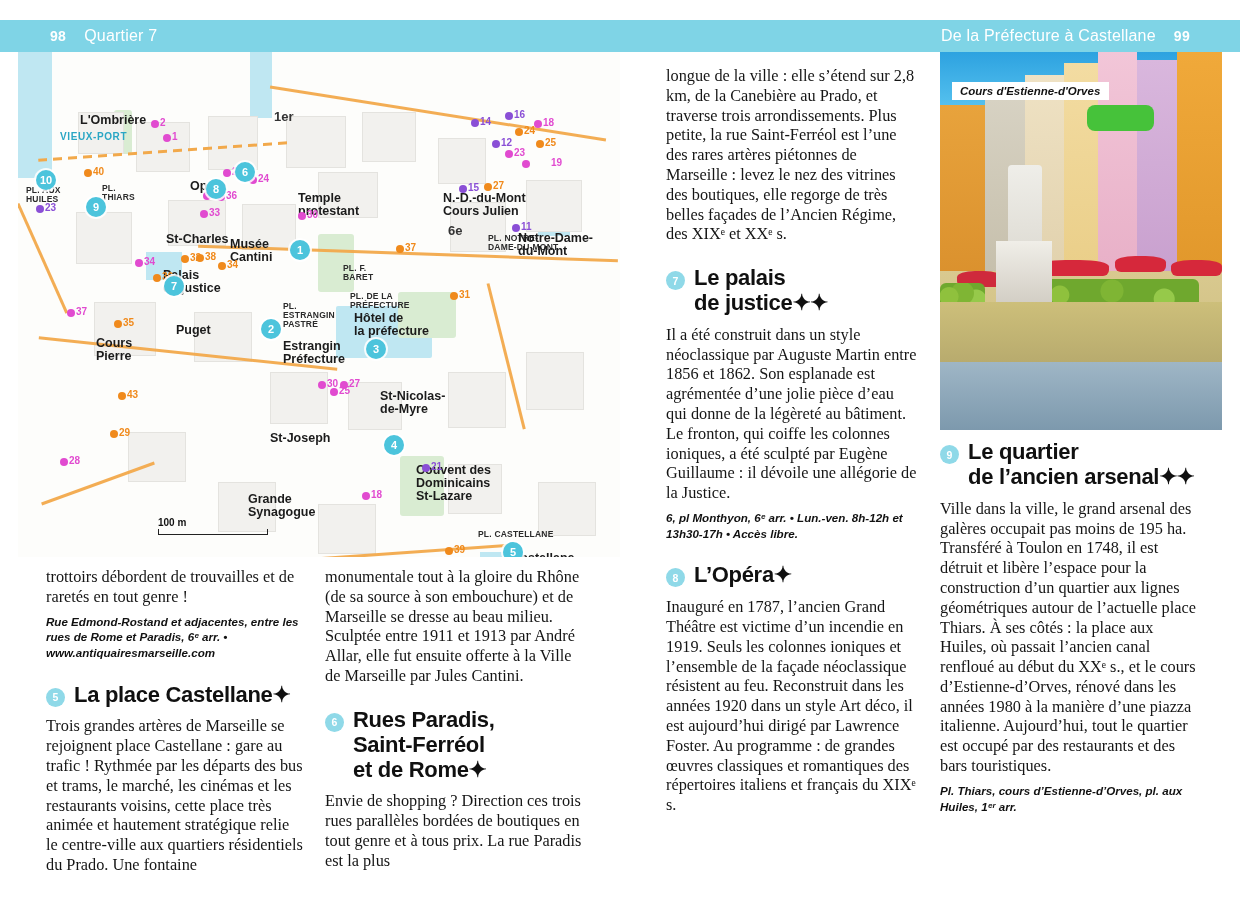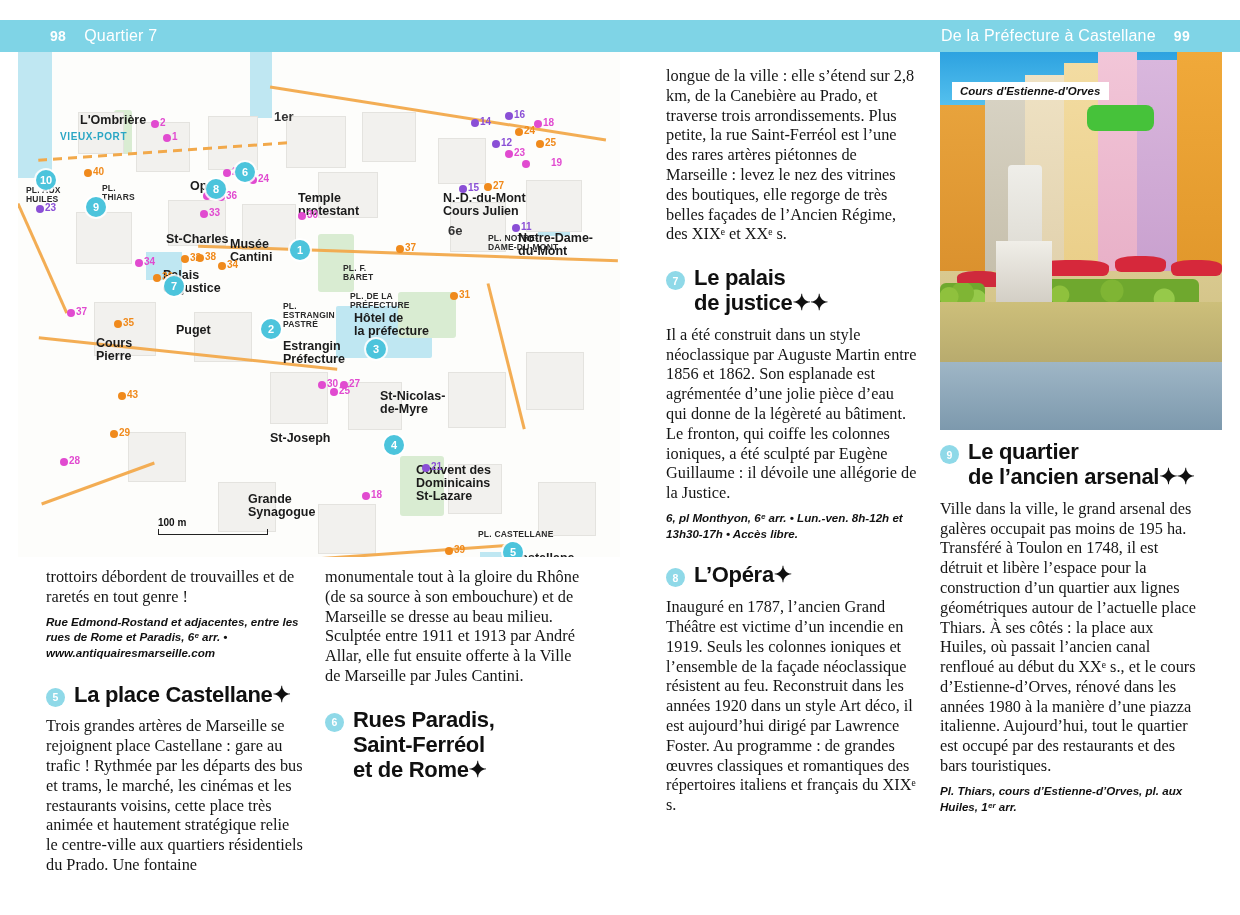--- a/index.html
+++ b/index.html
@@ -571,13 +571,14 @@
   <p class="body">monumentale tout à la gloire du Rhône (de sa source à son embouchure) et de Marseille se dresse au beau milieu. Sculptée entre 1911 et 1913 par André Allar, elle fut ensuite offerte à la Ville de Marseille par Jules Cantini.</p>
 
   <div class="sec-head">
     <span class="sec-num">6</span>
     <span class="sec-title">
       <span>Rues Paradis,</span><br>
       <span>Saint-Ferréol</span><br>
       <span>et de Rome</span><span class="stars">✦</span>
     </span>
   </div>
+  <p class="body">Envie de shopping ? Direction ces trois rues parallèles bordées de boutiques en tout genre et à tous prix. La rue Paradis est la plus</p>
 </div>
 
 </body></html>

